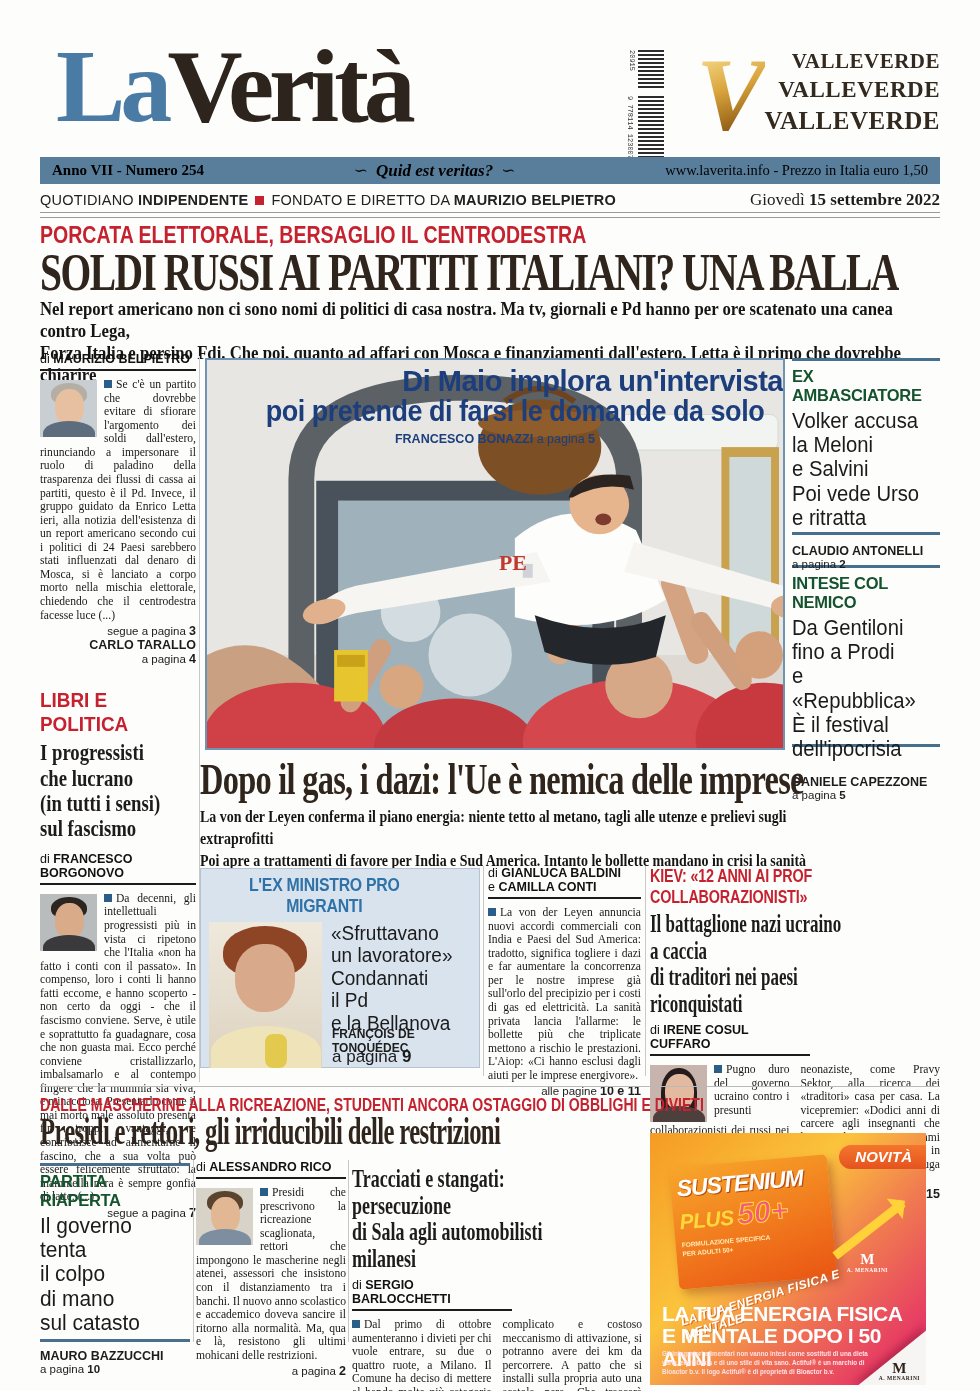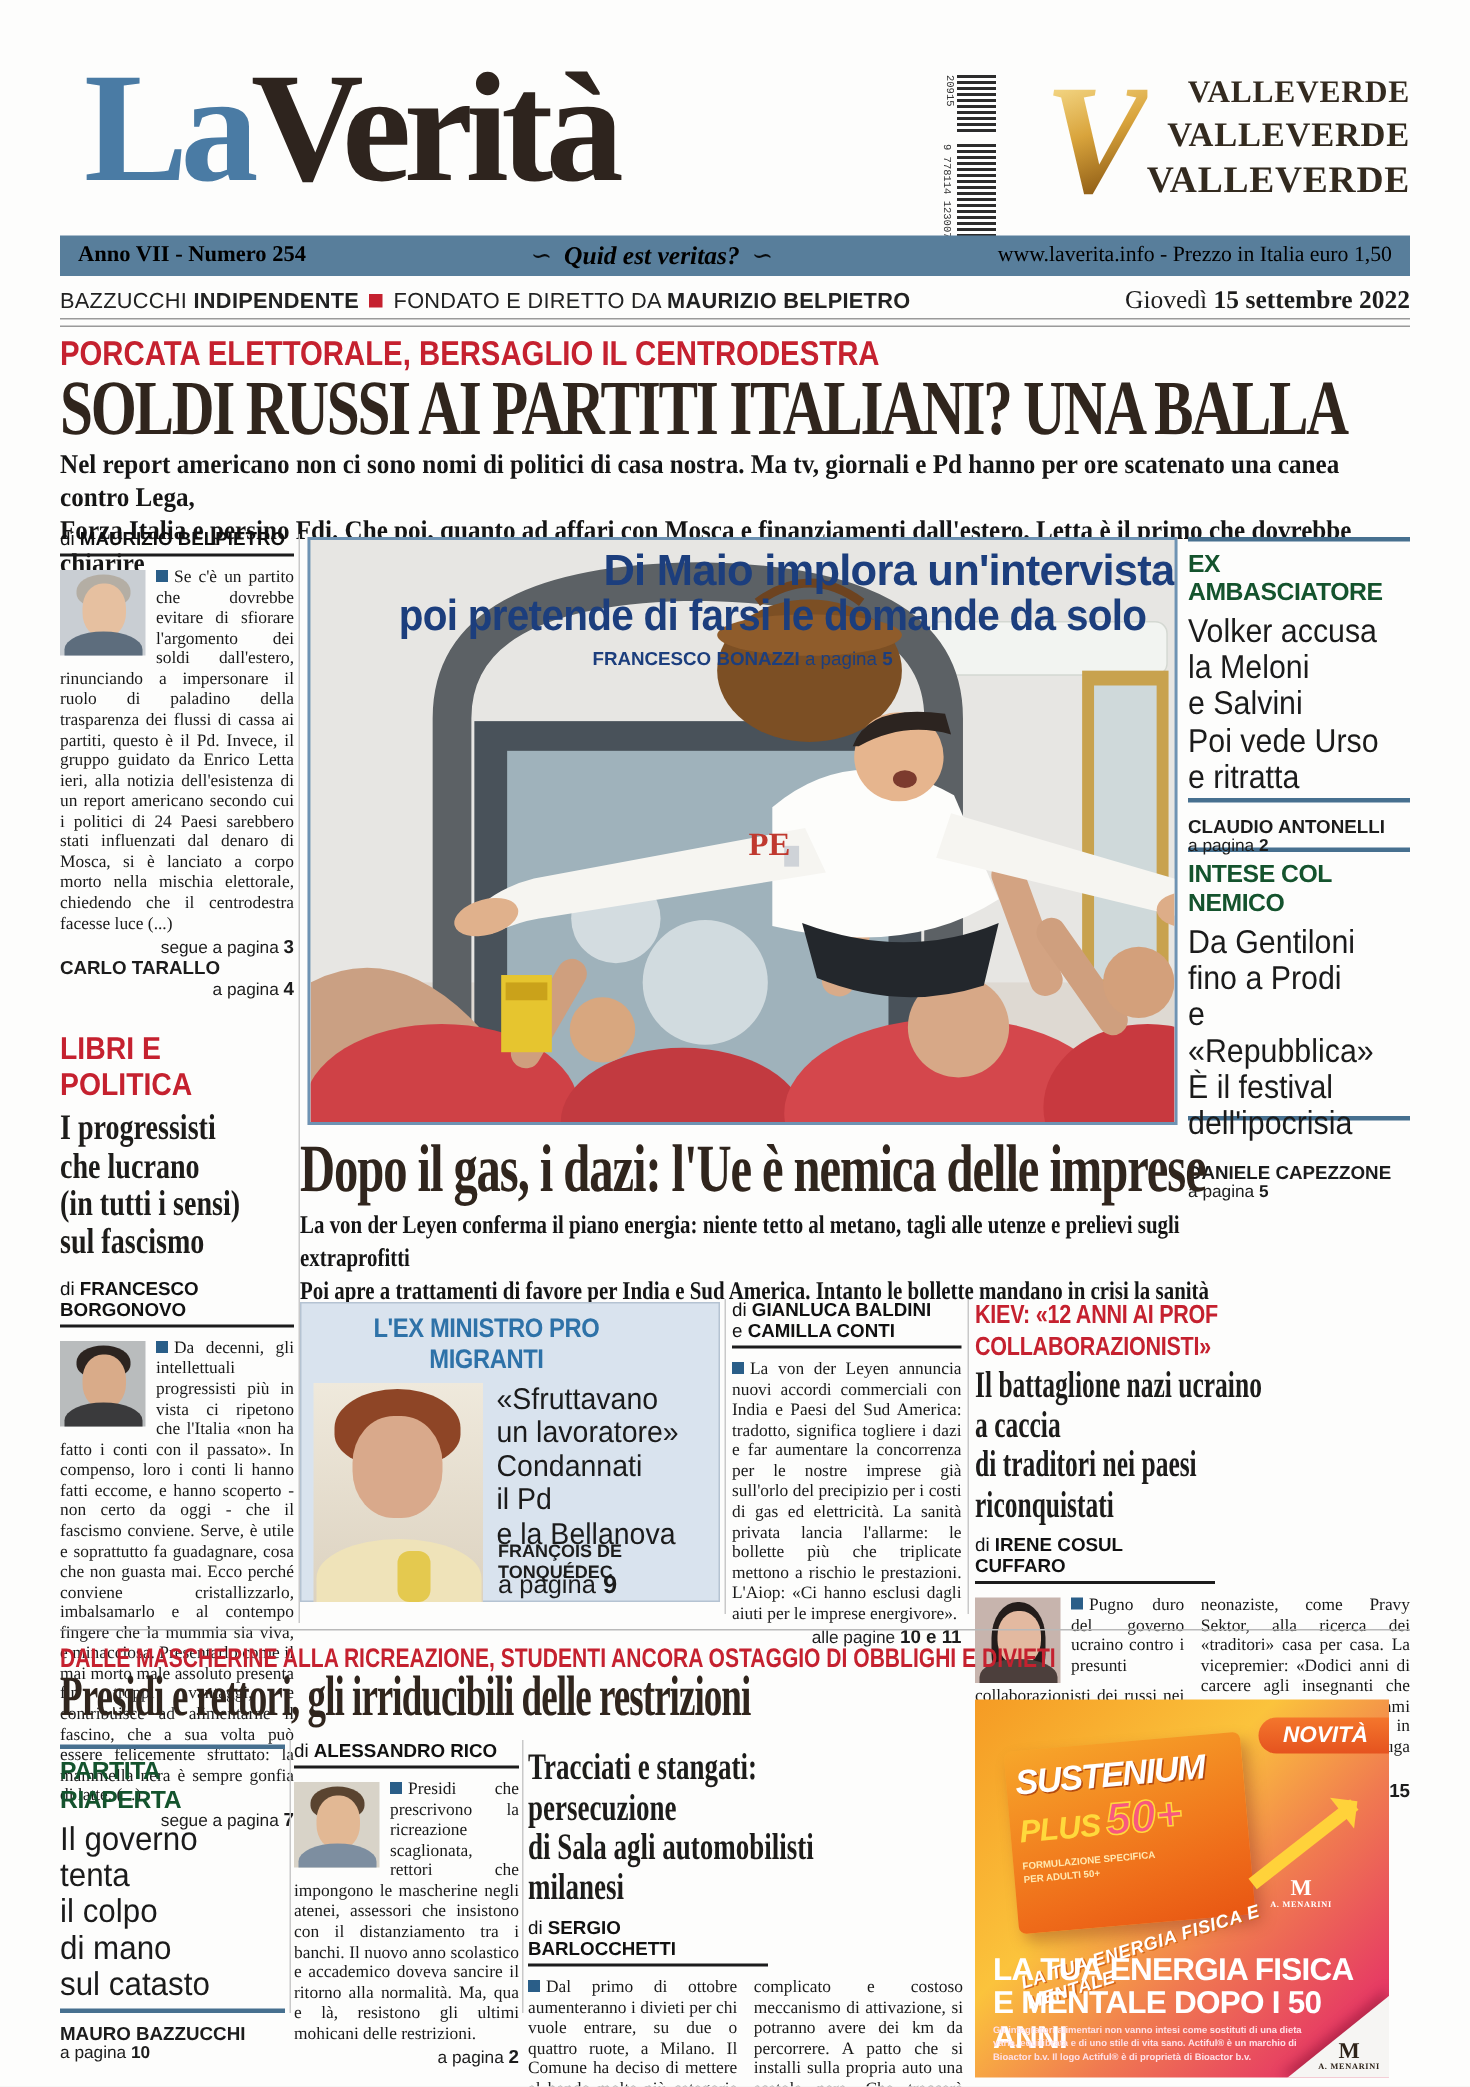--- a/index.html
+++ b/index.html
@@ -50,21 +50,21 @@
   .lead-deck{left:40px;top:298px;font-weight:bold;font-size:18px;line-height:1.23;color:#151515;}
 
   
   .byline{font-family:"Liberation Sans",sans-serif;font-size:12.5px;border-bottom:2px solid #1c1c1c;
           padding-bottom:3px;margin-bottom:7px;color:#111;}
   .byline b{font-weight:bold;}
   .body-txt{font-size:11.6px;line-height:1.17;text-align:justify;color:#191919;}
   .sq-blue{display:inline-block;width:8px;height:8px;background:#2a5e88;margin-right:4px;}
   .pageref{font-family:"Liberation Sans",sans-serif;font-size:11.5px;text-align:right;margin-top:2px;}
   .pageref b{font-weight:bold;font-size:12.5px;}
-  .author-line{font-family:"Liberation Sans",sans-serif;font-weight:bold;font-size:12.5px;}
+  .author-line{font-family:"Liberation Sans",sans-serif;font-weight:bold;font-size:12.5px;text-align:right;}
 
   .avatar{width:57px;height:57px;float:left;margin:2px 7px 2px 0;position:relative;overflow:hidden;background:var(--bg);}
   .avatar .hair{position:absolute;left:50%;top:3px;width:36px;height:22px;margin-left:-18px;background:var(--hair);
                 border-radius:50% 50% 42% 42%;}
   .avatar.long .hair{height:50px;border-radius:48% 48% 30% 30%;}
   .avatar .face{position:absolute;left:50%;top:9px;width:29px;height:36px;margin-left:-14px;background:var(--skin);
                 border-radius:46%;}
   .avatar .torso{position:absolute;bottom:-8px;left:50%;width:52px;height:24px;margin-left:-26px;background:var(--shirt);
                 border-radius:50% 50% 0 0;}
 
@@ -192,21 +192,21 @@
   </div>
 
   <div class="abs strip">
     <span class="issue">Anno VII - Numero 254</span>
     <span class="motto"><span class="swash">∽</span><span>Quid est veritas?</span><span class="swash">∽</span></span>
     <span class="info">www.laverita.info - Prezzo in Italia euro 1,50</span>
   </div>
 
   <div class="abs subheader">
     <span class="sub-left">
-      <span>BAZZUCCHI</span>
+      <span>QUOTIDIANO</span>
       <b>INDIPENDENTE</b><span class="sq-red"></span><span>FONDATO E DIRETTO DA</span>
       <b>MAURIZIO BELPIETRO</b>
     </span>
     <span class="sub-date">
       <span>Giovedì</span> <b>15 settembre 2022</b>
     </span>
   </div>
   <div class="abs rule2"></div>
 
   <div class="abs kicker-red lead-kicker">

